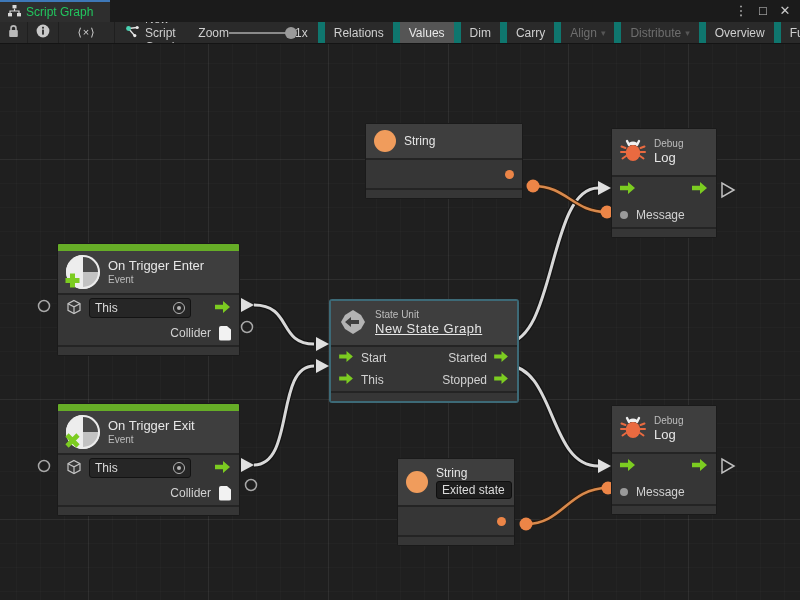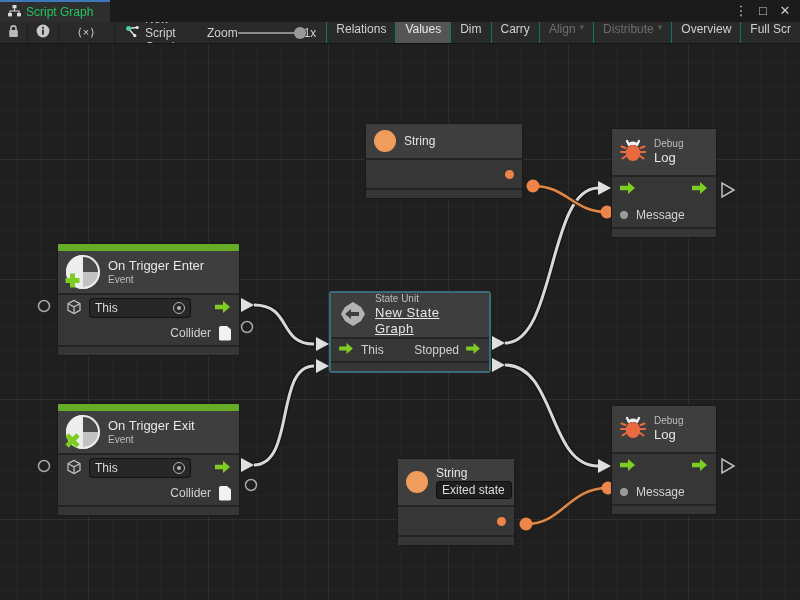--- a/index.html
+++ b/index.html
@@ -17,21 +17,21 @@
 
   
   .toolbar { height:22px; background:#2a2a2a; border-bottom:1px solid #141414; display:flex;
     align-items:stretch; color:#cfcfcf; font-size:12px; flex:0 0 auto; overflow:hidden; }
   .tb-btn { display:flex; align-items:center; justify-content:center; border-right:1px solid #1f1f1f; padding:0 8px; }
   .tb-label-item { display:flex; align-items:center; gap:5px; padding:0 10px; }
   .zoom-group { display:flex; align-items:center; gap:0; padding:0 10px; }
   .slider-track { width:66px; height:2px; background:#8a8a8a; position:relative; }
   .slider-handle { position:absolute; right:-2px; top:-5px; width:12px; height:12px; border-radius:50%; background:#9a9a9a; }
   .tb-right { margin-left:auto; display:flex; align-items:stretch; }
-  .tb-tog { display:flex; gap:4px; padding:0 9px; border-left:1px solid #0f766e; white-space:nowrap; }
+  .tb-tog { display:flex; align-items:center; gap:4px; padding:0 9px; border-left:7px solid #0f766e; white-space:nowrap; }
   .tb-tog.active { background:#555555; color:#e8e8e8; }
   .tb-tog.disabled { color:#6e6e6e; }
   .dd-arrow { font-size:9px; color:#8a8a8a; }
   .tb-tog.disabled .dd-arrow { color:#565656; }
   .code-glyph { font-size:11px; color:#cfcfcf; letter-spacing:1px; }
 
   
   .canvas { position:relative; width:800px; height:556px; background-color:#1f1f1f;
     background-image:
       linear-gradient(rgba(255,255,255,0.05) 1px, transparent 1px),
@@ -321,34 +321,49 @@
         </span>
       </div>
       <div class="n-row" style="height:24px; justify-content:flex-end; gap:8px;">
         <span class="port-label">Collider</span>
         <span class="doc-icon"></span>
       </div>
       <div class="n-sep"></div>
       <div class="n-footer"></div>
     </div>
 
-    <div class="node selected" style="left:330px; top:248px; width:160px;">
+    <div class="node selected" style="left:330px; top:256px; width:188px;">
       <div class="n-header" style="height:44px;">
         <span>
           <svg width="28" height="28" viewBox="0 0 28 28">
             <path d="M14 2 L22 7 L26 14 L22 21 L14 26 L6 21 L2 14 L6 7 Z" fill="#b3b3b3"></path>
             <path d="M12 9 L12 12 L20 12 L20 16 L12 16 L12 19 L6 14 Z" fill="#3e3e3e"></path>
           </svg>
         </span>
         <div>
           <div class="small-cap">State Unit</div>
           <div class="big-title" style="letter-spacing:0.5px;text-decoration:underline;">New State Graph</div>
         </div>
       </div>
       <div class="n-sep"></div>
+      <div class="n-row" style="height:22px; gap:7px;">
+        <span>
+          <svg width="15" height="11" viewBox="0 0 16 12">
+              <polygon points="0,3.7 8,3.7 8,0 15,6 8,12 8,8.3 0,8.3" fill="#7ccc21"></polygon>
+            </svg>
+        </span>
+        <span class="port-label">Start</span>
+        <span class="grow"></span>
+        <span class="port-label">Started</span>
+        <span>
+          <svg width="15" height="11" viewBox="0 0 16 12">
+              <polygon points="0,3.7 8,3.7 8,0 15,6 8,12 8,8.3 0,8.3" fill="#7ccc21"></polygon>
+            </svg>
+        </span>
+      </div>
       <div class="n-row" style="height:22px; gap:7px;">
         <span>
           <svg width="15" height="11" viewBox="0 0 16 12">
               <polygon points="0,3.7 8,3.7 8,0 15,6 8,12 8,8.3 0,8.3" fill="#7ccc21"></polygon>
             </svg>
         </span>
         <span class="port-label">This</span>
         <span class="grow"></span>
         <span class="port-label">Stopped</span>
         <span>

